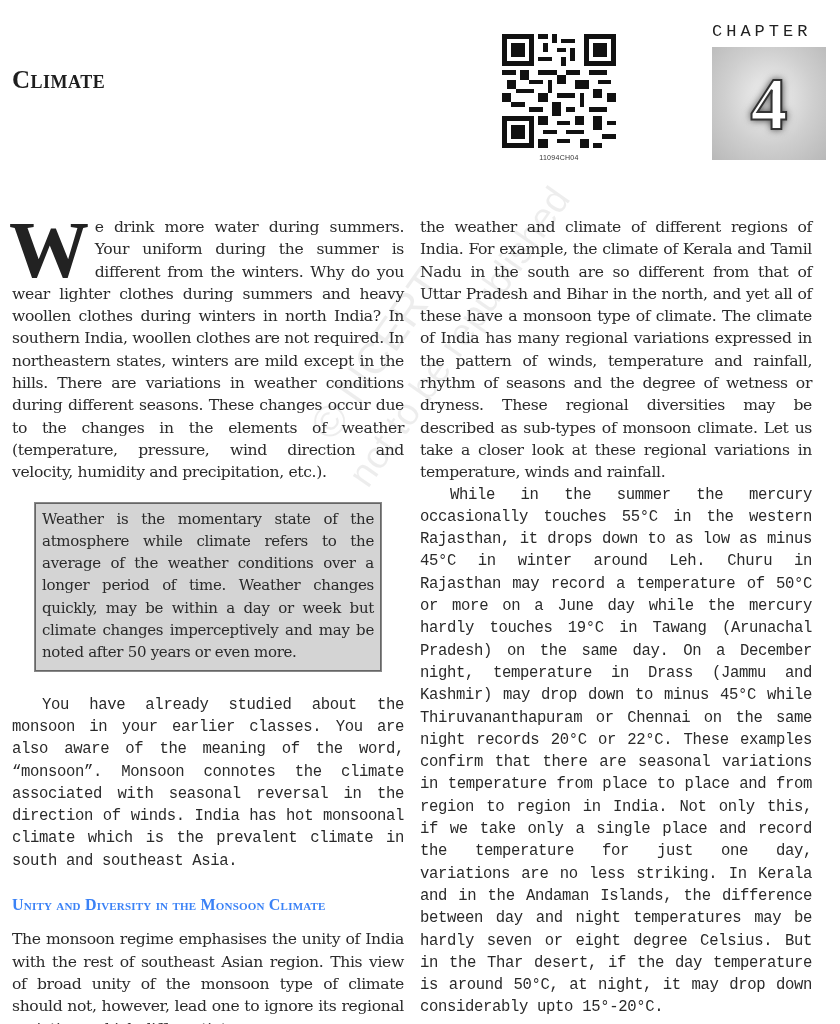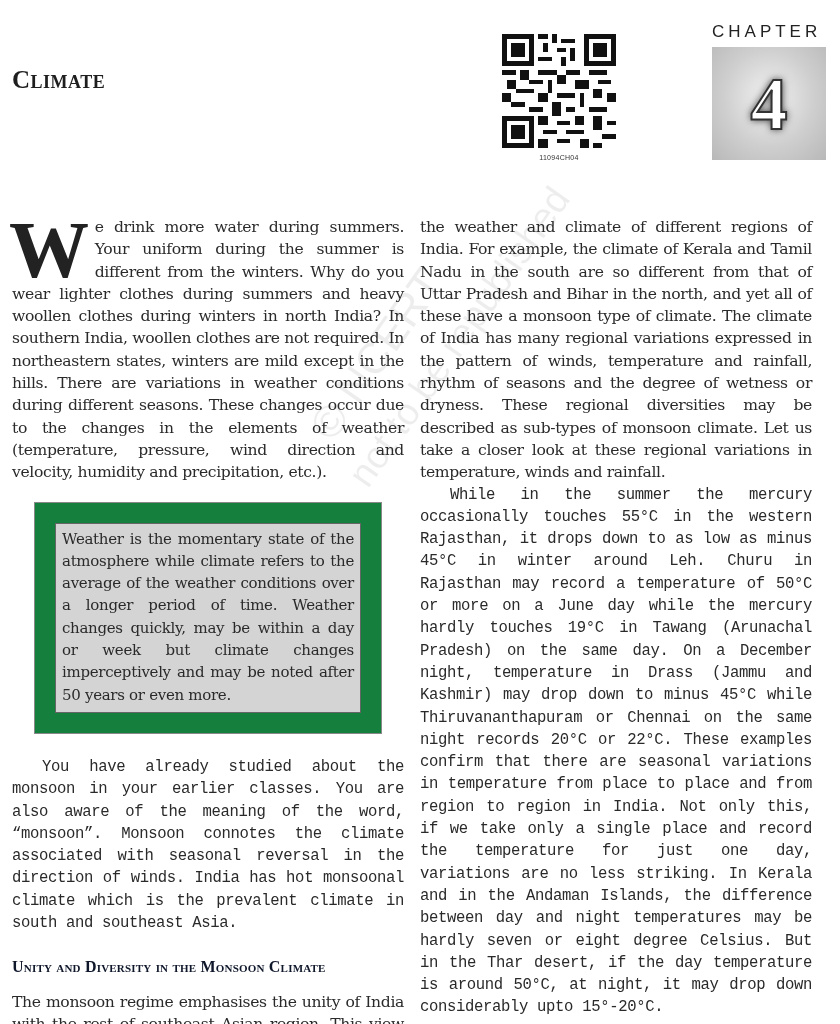--- a/index.html
+++ b/index.html
@@ -16,21 +16,21 @@
     text-align: right;
   }
   .qr-wrap { position: absolute; left: 500px; top: 34px; width: 118px; text-align: center; }
   .qr { width: 114px; height: 114px; display: block; margin: 0 auto; }
   .qr-code-label {
     font-family: "Liberation Sans", sans-serif; font-size: 7px; color: #333;
     margin-top: 6px; letter-spacing: 0.3px;
   }
   .chapter-label {
     position: absolute; left: 712px; top: 22px;
-    font-family: Liberation Sans, sans-serif; font-size: 17px; letter-spacing: 4px; color: #222;
+    font-family: Liberation Mono, monospace; font-size: 17px; letter-spacing: 4px; color: #222;
   }
   .chapter-box {
     position: absolute; left: 712px; top: 47px; width: 114px; height: 113px;
     background: radial-gradient(ellipse at 50% 45%, #f2f2f2 0%, #cfcfcf 55%, #b8b8b8 100%);
     display: flex; align-items: center; justify-content: center;
   }
   .chapter-num {
     font-family: "Liberation Serif", serif; font-weight: bold; font-size: 74px;
     color: #ffffff;
     -webkit-text-stroke: 2px #333;
@@ -44,29 +44,29 @@
   }
   .col-left { left: 12px; }
   .col-right { left: 420px; }
   .col p { margin: 0; }
   .dropcap {
     float: left; font-family: "Liberation Serif", serif; font-weight: bold;
     font-size: 80px; line-height: 60px; margin: 4px 6px 0 -3px; color: #222;
   }
   .indent { text-indent: 30px; font-family: Liberation Mono, monospace; }
   .info-box-outer {
-    margin: 18px 22px 22px 22px; border: 1px solid #888; padding: 20px; background: #15803d;
+    margin: 18px 22px 22px 22px; border: 1px solid #888; padding: 0; background: #4d7c0f;
   }
   .info-box {
     background: #d4d4d4; border: 1.5px solid #666; padding: 4px 6px 6px 6px;
     font-size: 15px; line-height: 22.3px; text-align: justify; letter-spacing: -0.3px;
   }
   .section-heading {
     margin: 22px 0 12px 0; font-family: "Liberation Serif", serif; font-weight: bold;
-    font-size: 16px; font-variant: small-caps; letter-spacing: 0.2px; color: #0f172a;
+    font-size: 16px; font-variant: small-caps; letter-spacing: 0.2px; color: #3b82f6;
   }
   .watermark {
     position: absolute; left: 300px; top: 420px; transform: rotate(-55deg);
     transform-origin: left top;
     font-family: "Liberation Sans", sans-serif; font-size: 44px; color: rgba(0,0,0,0.07);
     white-space: nowrap; pointer-events: none;
   }
   .watermark2 { left: 340px; top: 470px; font-size: 38px; }
 </style>
 </head>

